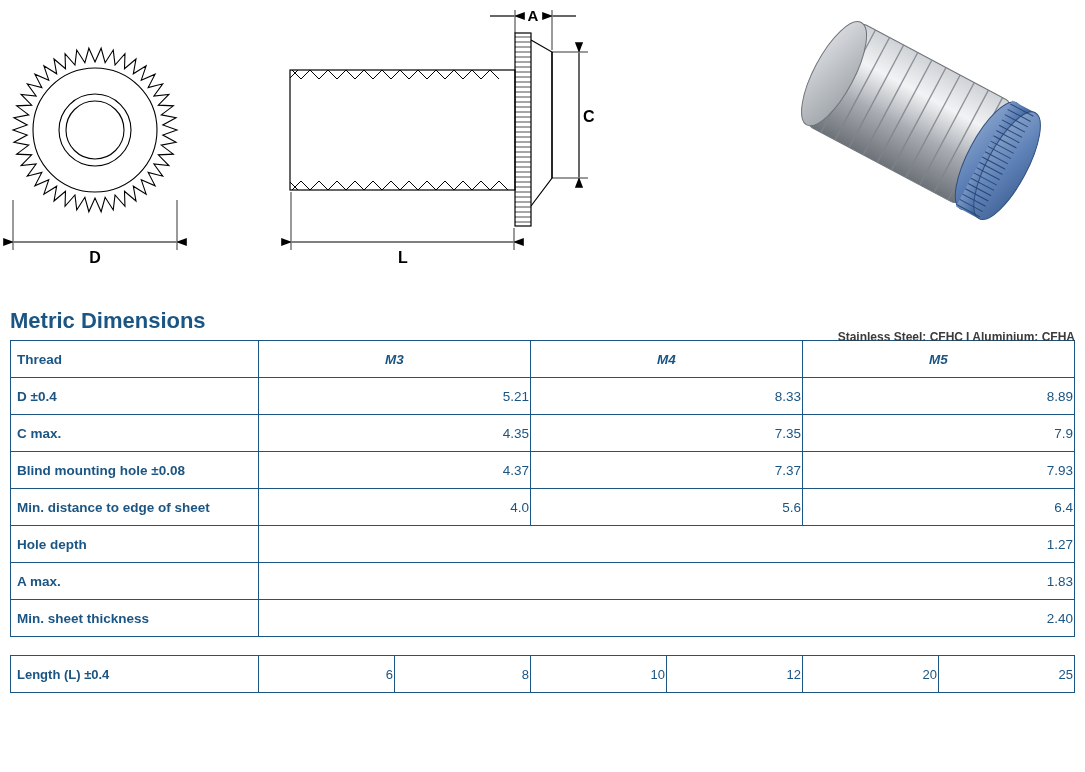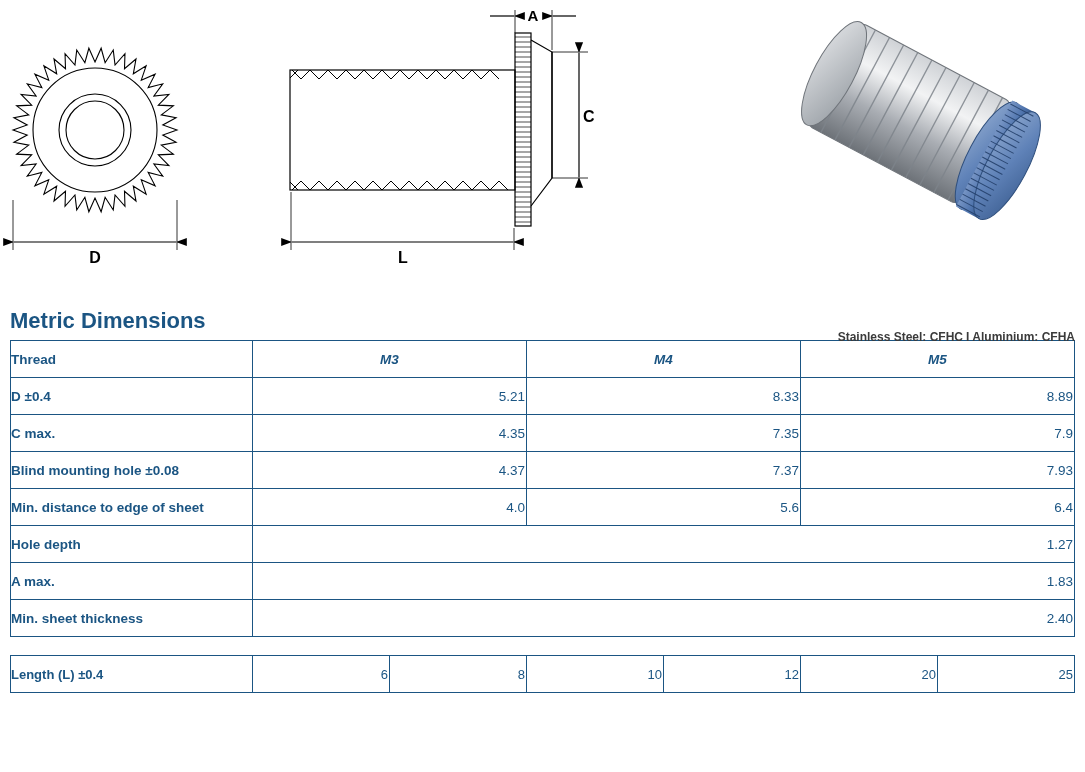--- a/index.html
+++ b/index.html
@@ -68,21 +68,21 @@
     width: 1065px;
     table-layout: fixed;
   }
   table.dims td {
     border: 1px solid #1b5583;
     height: 34px;
     font-size: 13.5px;
     color: #1b5583;
   }
   td.rowlabel {
-    padding-left: 0;
+    padding-left: 6px;
     font-weight: bold;
     text-align: left;
     width: 240px;
   }
   td.val {
     text-align: right;
     font-weight: normal;
     color: #1b5583;
   }
   td.hdr {

